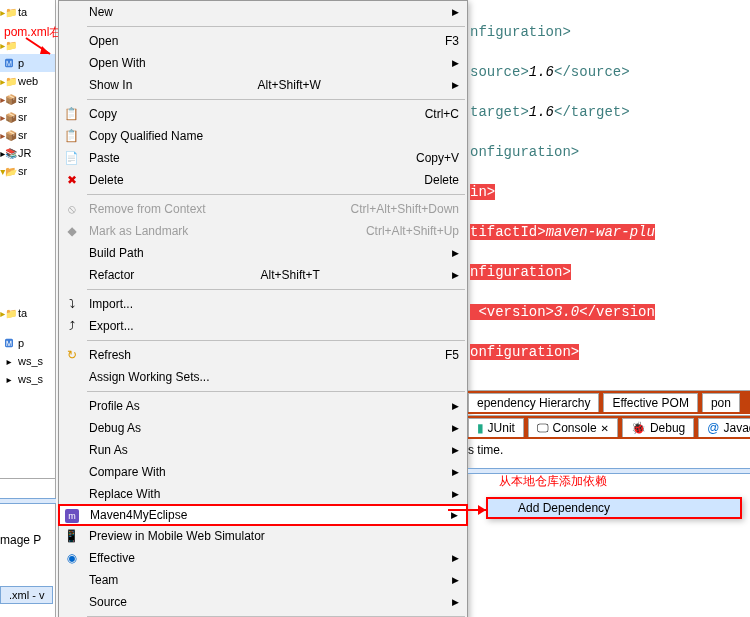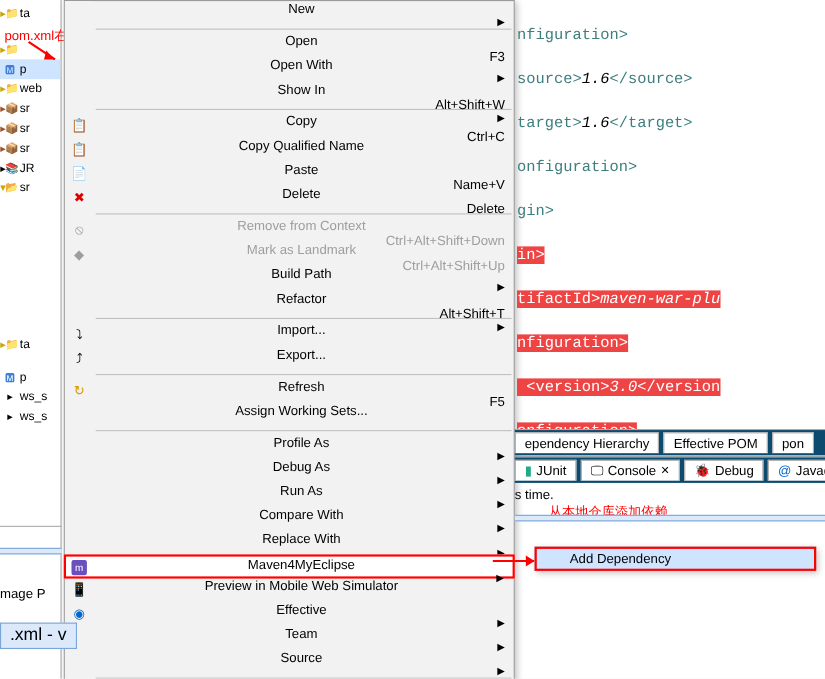--- a/index.html
+++ b/index.html
@@ -56,21 +56,20 @@
   .menu-icon-col {
     position: absolute; left: 0; top: 0; bottom: 0; width: 26px;
     background: #f2f2f2;
   }
   .menu-item {
     display: flex; align-items: center;
     height: 22px;
     padding-left: 30px; padding-right: 8px;
     color: #000;
     position: relative;
-    flex-direction: column;
   }
   .menu-item.disabled { color: #9e9e9e; }
   .menu-item .shortcut {
     margin-left: auto;
     color: #000;
     font-size: 12px;
   }
   .menu-item.disabled .shortcut { color: #9e9e9e; }
   .menu-item .arrow {
     margin-left: auto;
@@ -130,39 +129,39 @@
   .sel { background: #ef4444; color: #fff; }
   .sel .tag { color: #fff; }
   .sel .val { color: #fff; }
   
   .tab-row {
     position: absolute;
     left: 468px; height: 24px; right: 0;
     border-top: 1px solid #aaa;
     display: flex; align-items: center;
     font-size: 12px;
-    background: #0c4a6e;
+    background: #c2410c;
   }
   .tab-row .tab {
     border: 1px solid #aaa; border-bottom: none;
     padding: 2px 8px; margin-right: 4px;
     background: #fff;
     display: inline-flex; align-items: center; gap: 4px;
   }
   .tab small { font-size: 10px; }
   
   .status-text {
     position: absolute; left: 468px; font-size: 12px;
   }
   .bottom-tab {
-    position: absolute; left: 0; top: 566px;
+    position: absolute; left: 0; top: 586px;
     border: 1px solid #7aa7d8;
     background: #dbe9fb;
     padding: 2px 8px;
-    font-size: 16px;
+    font-size: 11px;
   }
 </style>
 </head>
 <body>
 
 <div class="explorer">
   <div style="height:3px"></div>
   <div class="tree-item">
       <span class="tree-icon folder-icon">▸📁</span>
       <span>ta</span>
@@ -255,21 +254,21 @@
       <span>Copy</span>
       <span class="shortcut">Ctrl+C</span>
     </div>
   <div class="menu-item">
       <span class="mi-icon">📋</span>
       <span>Copy Qualified Name</span>
     </div>
   <div class="menu-item">
       <span class="mi-icon">📄</span>
       <span>Paste</span>
-      <span class="shortcut">Name+V</span>
+      <span class="shortcut">Copy+V</span>
     </div>
   <div class="menu-item">
       <span class="mi-icon" style="color:#d00">✖</span>
       <span>Delete</span>
       <span class="shortcut">Delete</span>
     </div>
   <div class="menu-sep"></div>
 
   <div class="menu-item disabled">
       <span class="mi-icon">⦸</span>
@@ -356,34 +355,33 @@
     </div>
   <div class="menu-sep"></div>
 
 </div>
 
 <svg style="position:absolute; left:446px; top:500px; z-index:6" width="48" height="20">
   <line x1="2" y1="10" x2="40" y2="10" stroke="#ff0000" stroke-width="2"></line>
   <polygon points="40,10 32,5 32,15" fill="#ff0000"></polygon>
 </svg>
 
-<div class="ann-red" style="left:499px; top:457px;">从本地仓库添加依赖</div>
+<div class="ann-red" style="left:499px; top:473px;">从本地仓库添加依赖</div>
 
 <div class="submenu">
   <div class="sub-item highlight">
       <span>Add Dependency</span>
     </div>
 </div>
 
 <div class="editor">
 <div><span class="tag">nfiguration&gt;</span></div>
 <div><span class="tag">source&gt;</span><span class="val">1.6</span><span class="tag">&lt;/source&gt;</span></div>
 <div><span class="tag">target&gt;</span><span class="val">1.6</span><span class="tag">&lt;/target&gt;</span></div>
 <div><span class="tag">onfiguration&gt;</span></div>
-<div><span class="tag">gin&gt;</span></div>
 <div><span class="sel"><span class="tag">in&gt;</span></span></div>
 <div><span class="sel"><span class="tag">tifactId&gt;</span><span class="val">maven-war-plu</span></span></div>
 <div><span class="sel"><span class="tag">nfiguration&gt;</span></span></div>
 <div><span class="sel"><span> </span><span class="tag">&lt;version&gt;</span><span class="val">3.0</span><span class="tag">&lt;/version</span></span></div>
 <div><span class="sel"><span class="tag">onfiguration&gt;</span></span></div>
 
 
 
 
 </div>

